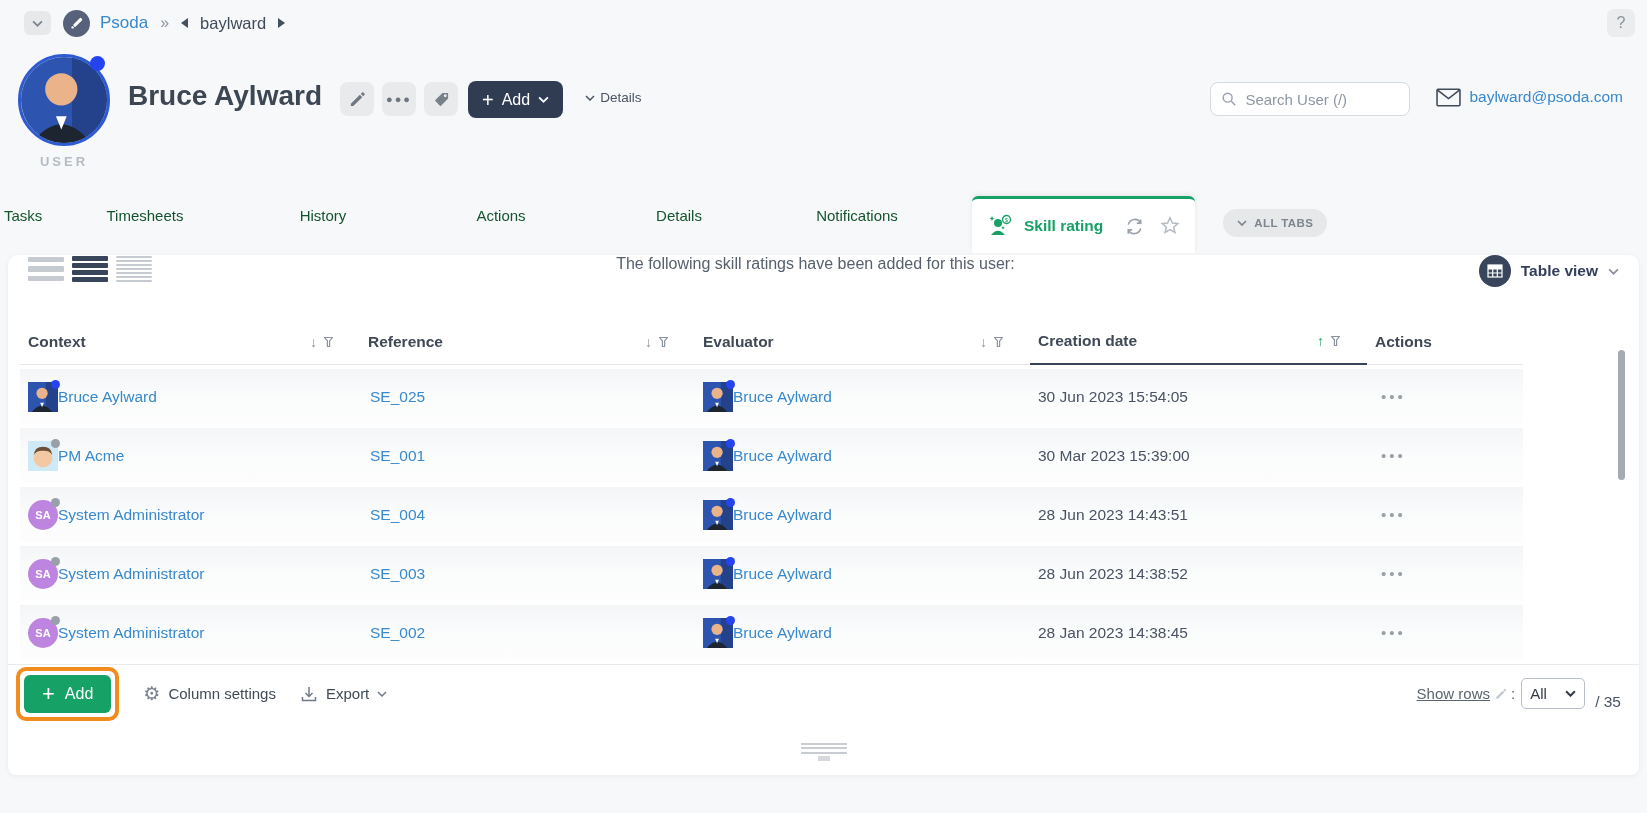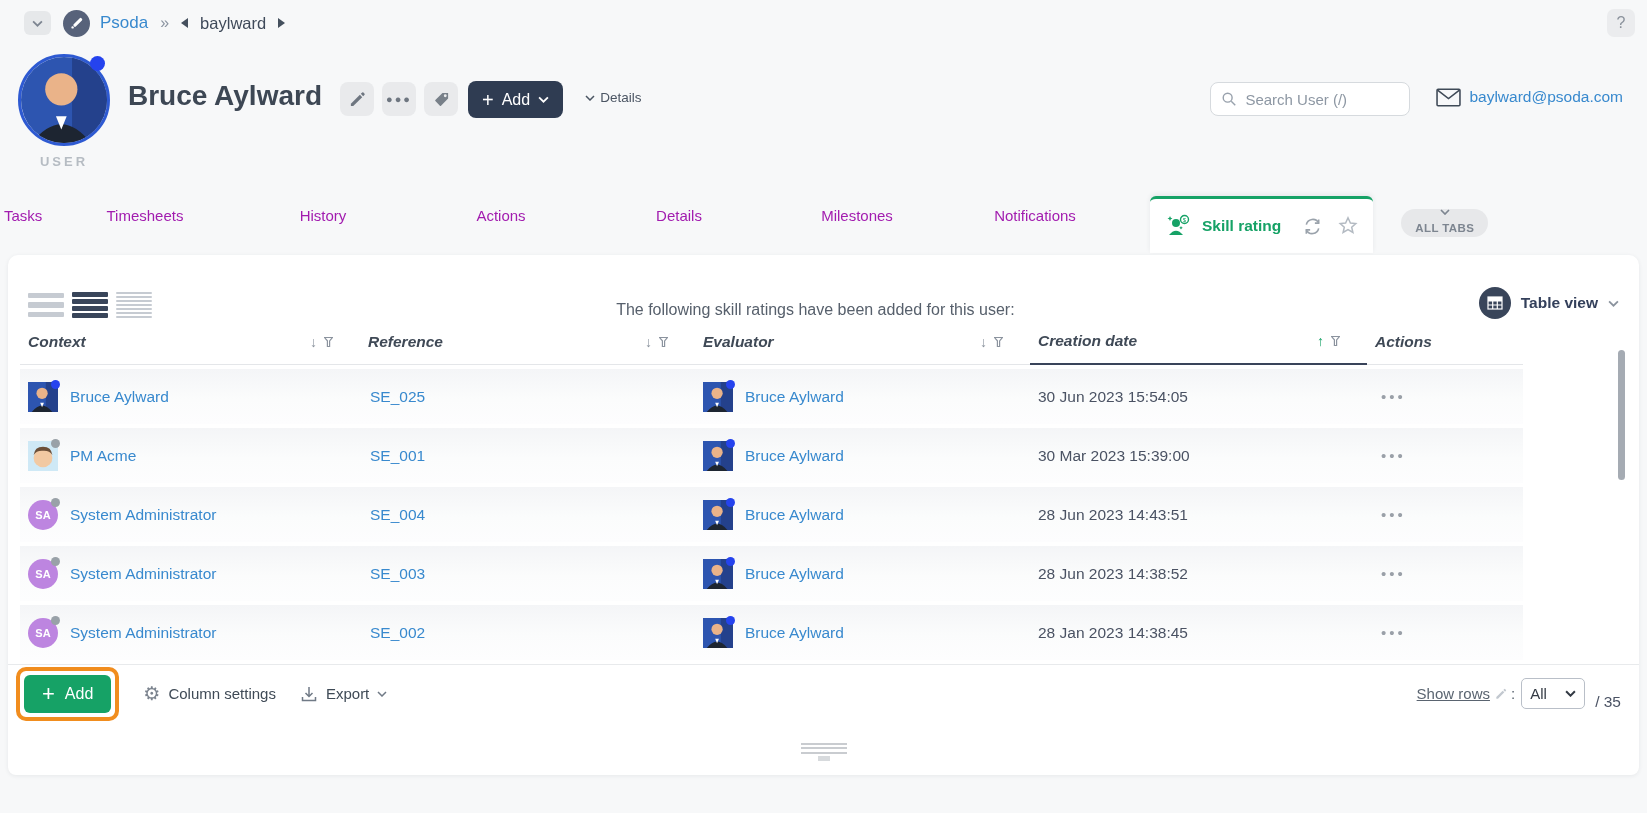--- a/index.html
+++ b/index.html
@@ -39,57 +39,57 @@
   .details-toggle { display:flex; align-items:center; gap:5px; margin:36px 0 0 22px; color:#4b5563; font-size:13.5px; cursor:pointer; }
   .search-box { display:flex; align-items:center; gap:8px; width:200px; height:34px; margin-top:28px; background:#fff; border:1px solid #d6dade; border-radius:8px; padding:0 10px; }
   .search-box input { border:none; outline:none; width:140px; font-size:15px; color:#4a5460; font-family:inherit; background:transparent; }
   .search-box input::placeholder { color:#8d97a3; }
   .mail-icon { margin:34px 0 0 26px; }
   .email { color:#3889ce; font-size:15.5px; margin:34px 0 0 8px; }
 
   
   .tabbar { display:flex; align-items:flex-end; height:57px; padding-right:18px; }
   .tab-list { display:flex; align-items:center; height:100%; }
-  .tab { width:178px; text-align:center; font-size:15px; color:#a21caf; cursor:pointer; padding-bottom:18px; white-space:nowrap; }
+  .tab { width:178px; text-align:center; font-size:15px; color:#14532d; cursor:pointer; padding-bottom:18px; white-space:nowrap; }
   .tab:first-child { width:52px; text-align:left; margin-left:4px; overflow:hidden; }
   .tab-active { display:flex; align-items:center; gap:12px; height:57px; padding:0 13px 0 16px; margin-left:26px; background:#fff; border-top:3px solid var(--green); border-radius:6px 6px 0 0; box-shadow:0 -2px 5px rgba(40,50,70,0.08); }
   .tab-active .tab-label { color:var(--green); font-size:15.5px; font-weight:600; margin-right:8px; }
   .icon-btn { display:flex; align-items:center; justify-content:center; padding:2px; }
-  .all-tabs { display:flex; align-items:center; gap:7px; height:28px; padding:0 14px; margin:0 0 16px 28px; background:#e7e8ea; border-radius:15px; color:#7d8590; font-size:11.5px; font-weight:bold; letter-spacing:0.4px;flex-direction:column; }
+  .all-tabs { display:flex; align-items:center; gap:7px; height:28px; padding:0 14px; margin:0 0 16px 28px; background:#e7e8ea; border-radius:15px; color:#7d8590; font-size:11.5px; font-weight:bold; letter-spacing:0.4px; }
 
   
   .card { position:absolute; left:8px; top:255px; width:1631px; height:520px; background:#fff; border-radius:10px 10px 8px 8px; box-shadow:0 1px 4px rgba(40,50,70,0.08); }
-  .toolbar { display:flex; align-items:flex-end; height:64px; padding:0 20px; }
+  .toolbar { display:flex; align-items:flex-start; height:64px; padding:0 20px; }
   .density { display:flex; gap:8px; align-items:center; }
   .dens-btn { width:36px; height:28px; display:flex; flex-direction:column; justify-content:center; }
   .dens-btn i { display:block; width:36px; border-radius:1px; }
   .d1 i { height:6px; background:#c6cbd2; margin:2px 0; }
   .d2 i { height:4.5px; background:#39455a; margin:1.2px 0; }
   .d3 i { height:2px; background:#c6cbd2; margin:1.1px 0; }
   .summary { flex:1; text-align:center; font-size:16px; color:#57606c; }
   .view-select { display:flex; align-items:center; gap:10px; color:#34405b; font-size:15.5px; font-weight:600; cursor:pointer; }
   .view-circle { width:32px; height:32px; border-radius:50%; background:#39455a; display:flex; align-items:center; justify-content:center; }
   .view-select .chev { color:#8b939e; }
 
   
   .tbl { margin-left:12px; width:1503px; }
   .tbl-grid { display:grid; grid-template-columns:340px 335px 335px 337px 1fr; }
-  .thead { height:46px; align-items:center; border-bottom:1px solid #e4e6e9;font-style:italic; }
+  .thead { height:46px; align-items:center; border-bottom:1px solid #e4e6e9; }
   .th { display:flex; align-items:center; justify-content:space-between; height:100%; padding:0 26px 0 8px; font-size:15.5px; font-weight:600; color:#3f4956; }
   .th-icons { display:flex; align-items:center; gap:6px; color:#8b939e; }
   .sort-arrow { font-size:14px; }
   .th.sorted { border-bottom:2px solid #39445a; margin-bottom:-1.5px; }
   .th.sorted .sort-arrow { color:var(--green); }
   .trow { height:55px; margin-top:4px; align-items:center; background:linear-gradient(180deg,#f4f5f7 0%,#fbfcfc 55%,#fdfdfe 100%); }
   .td { display:flex; align-items:center; padding-left:8px; font-size:15.5px; }
   .td a { color:#3889ce; }
   .td-date { color:#4a5263; }
   .td-actions { justify-content:flex-start; padding-left:14px; }
   .row-dots { color:#9aa0a8; font-size:15px; letter-spacing:3px; }
-  .av-wrap { position:relative; width:30px; height:30px; margin-right:12px; flex:none; }
+  .av-wrap { position:relative; width:30px; height:30px; flex:none; }
   .av { width:30px; height:30px; border-radius:50%; overflow:hidden; }
   .av-sa { background:var(--purple); color:#fff; font-size:11px; font-weight:bold; display:flex; align-items:center; justify-content:center; }
   .badge { position:absolute; width:9px; height:9px; border-radius:50%; top:-2px; right:-2px; }
   .badge-blue { background:var(--badge-blue); }
   .badge-gray { background:var(--badge-gray); }
 
   
   .cfooter { display:flex; align-items:center; height:58px; margin-top:4px; border-top:1px solid #e8eaec; padding:0 18px 0 8px; }
   .add-highlight { border:4px solid var(--orange); border-radius:10px; padding:4px; }
   .add-green { display:flex; align-items:center; gap:10px; height:38px; padding:0 18px; background:var(--green); border-radius:6px; color:#fff; font-size:16px; }
@@ -194,21 +194,20 @@
     <a class="email">baylward@psoda.com</a>
   </section>
 
   <nav class="tabbar">
     <div class="tab-list">
         <div class="tab">Tasks</div>
         <div class="tab">Timesheets</div>
         <div class="tab">History</div>
         <div class="tab">Actions</div>
         <div class="tab">Details</div>
-        <div class="tab">Milestones</div>
         <div class="tab">Notifications</div>
       </div>
     <div class="tab-active">
       <span>
         <svg width="24" height="24" viewBox="0 0 24 24" fill="#16a266">
             <circle cx="10" cy="9" r="4"></circle>
             <path d="M3 21 Q10 12.5 17 21 Z"></path>
             <path d="M4 2 l0.8 1.7 1.7 0.8 -1.7 0.8 -0.8 1.7 -0.8 -1.7 -1.7 -0.8 1.7 -0.8 Z"></path>
             <path d="M15 12 l0.6 1.2 1.2 0.6 -1.2 0.6 -0.6 1.2 -0.6 -1.2 -1.2 -0.6 1.2 -0.6 Z"></path>
             <circle cx="18.5" cy="5.5" r="4" fill="#ffffff" stroke="#16a266" stroke-width="1.4"></circle>

